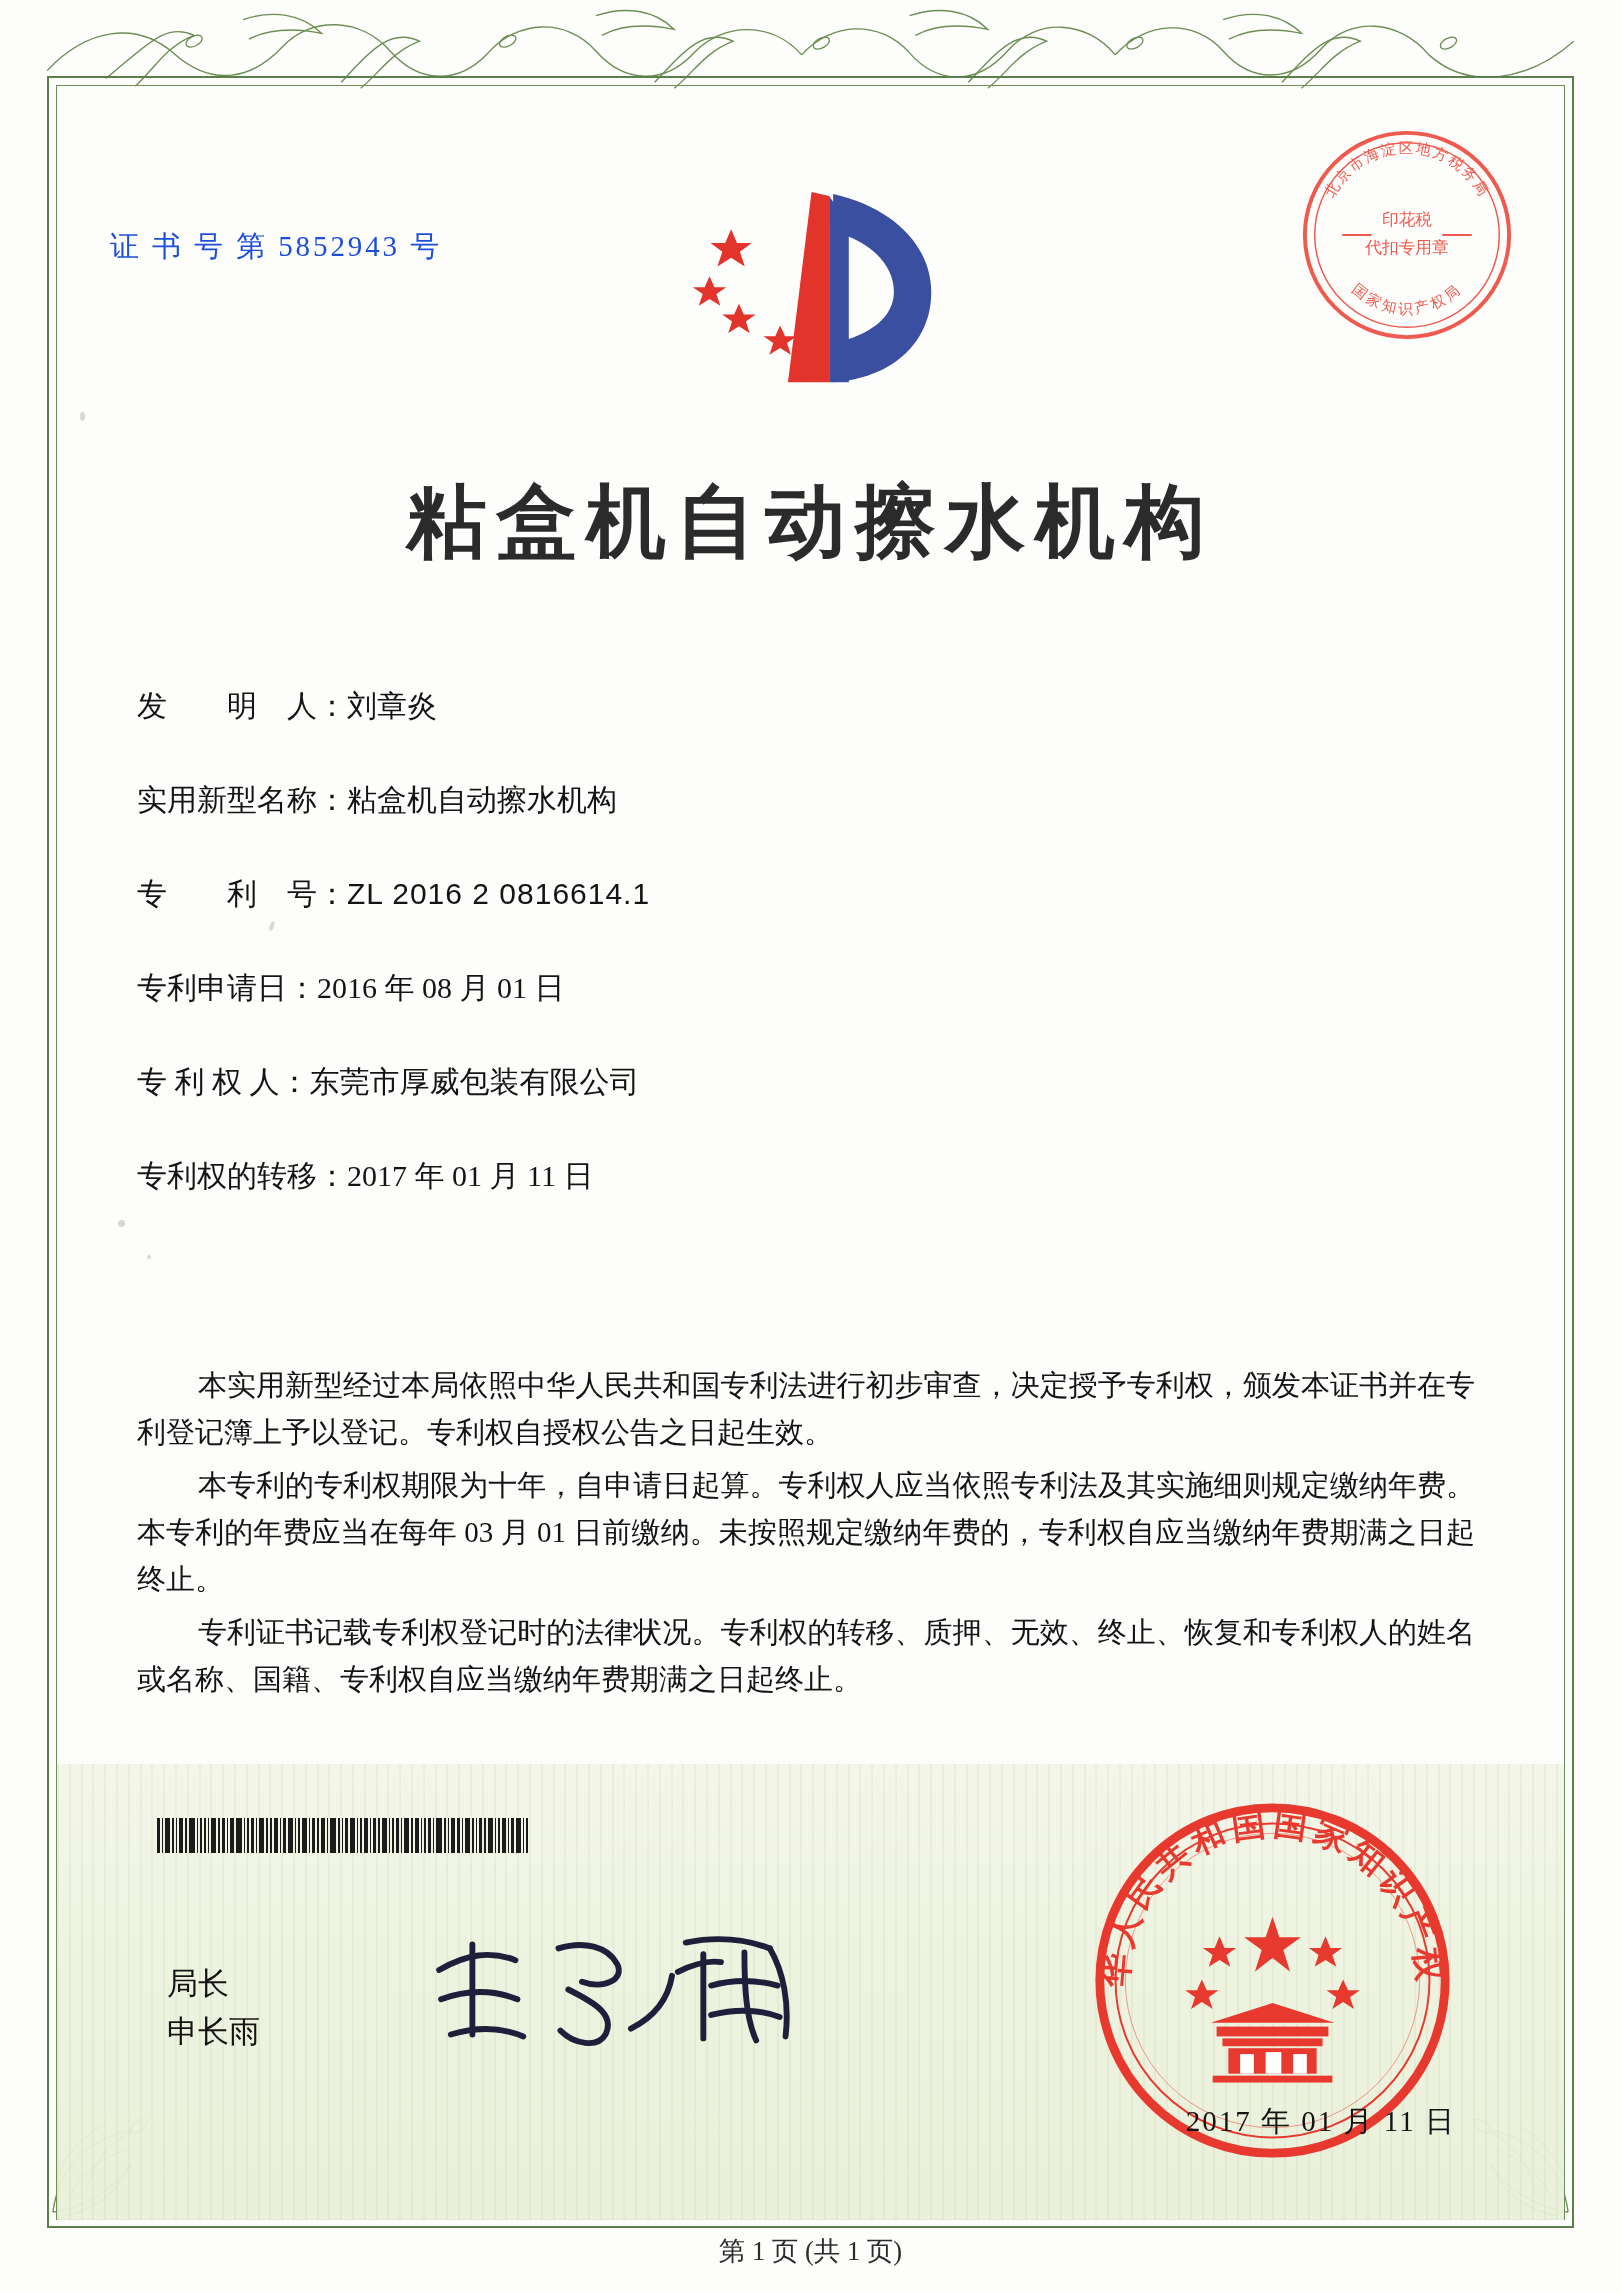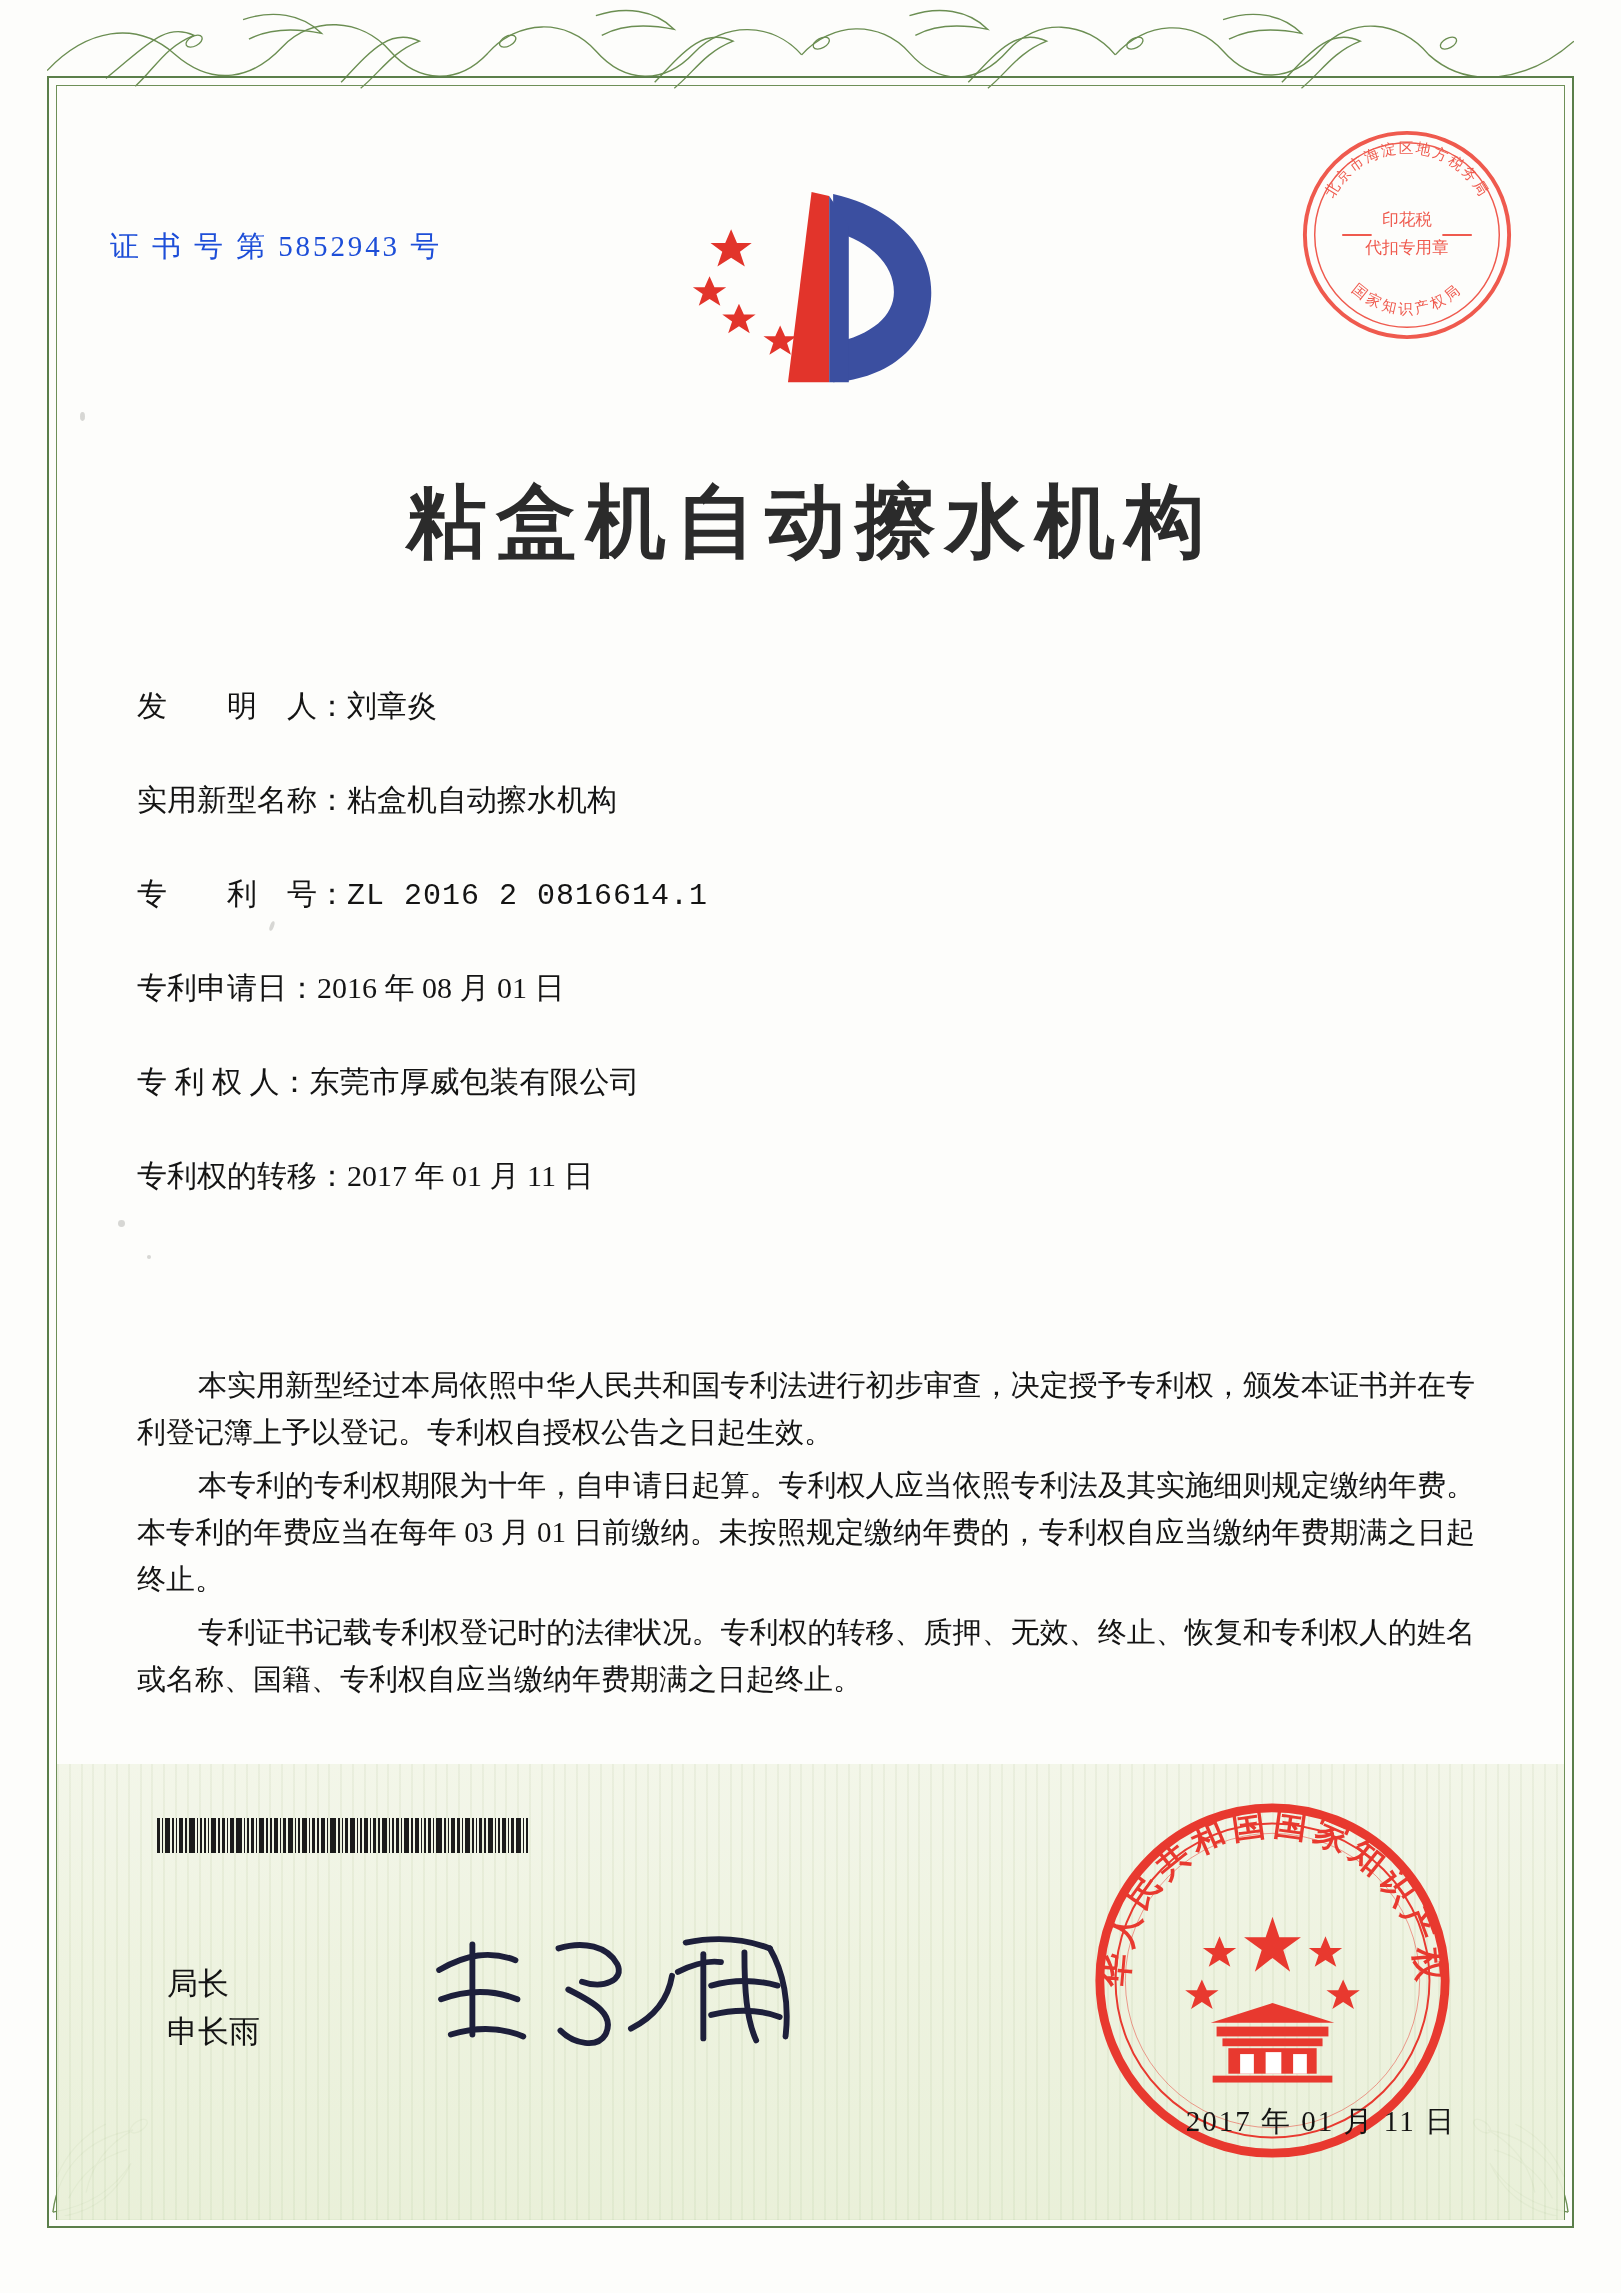--- a/index.html
+++ b/index.html
@@ -118,21 +118,21 @@
     white-space: nowrap;
   }
   .field-label {
     display: inline-block;
     color: #141414;
   }
   .field-value {
     color: #141414;
   }
   .field-value.mono {
-    font-family: Liberation Mono, monospace;
+    font-family: Liberation Sans, sans-serif;
     letter-spacing: 1px;
   }
 
   
   .paragraphs {
     position: absolute;
     left: 137px;
     top: 1362px;
     width: 1338px;
     font-size: 29px;
@@ -495,15 +495,16 @@
         <rect x="178" y="258" width="16" height="22" fill="#fff"></rect>
         <rect x="206" y="260" width="14" height="20" fill="#fff"></rect>
         <polygon points="185,208 248,228 122,228"></polygon>
         <rect x="124" y="282" width="122" height="7"></rect>
       </g>
       <circle cx="185" cy="185" r="150" fill="none" stroke="#e8392f" stroke-width="1" opacity="0.5"></circle>
     </svg>
   </div>
   <div class="seal-date">2017 年 01 月 11 日</div>
 
+  <div class="footer">第 1 页 (共 1 页)</div>
 
 </div>
 
 
 </body></html>

